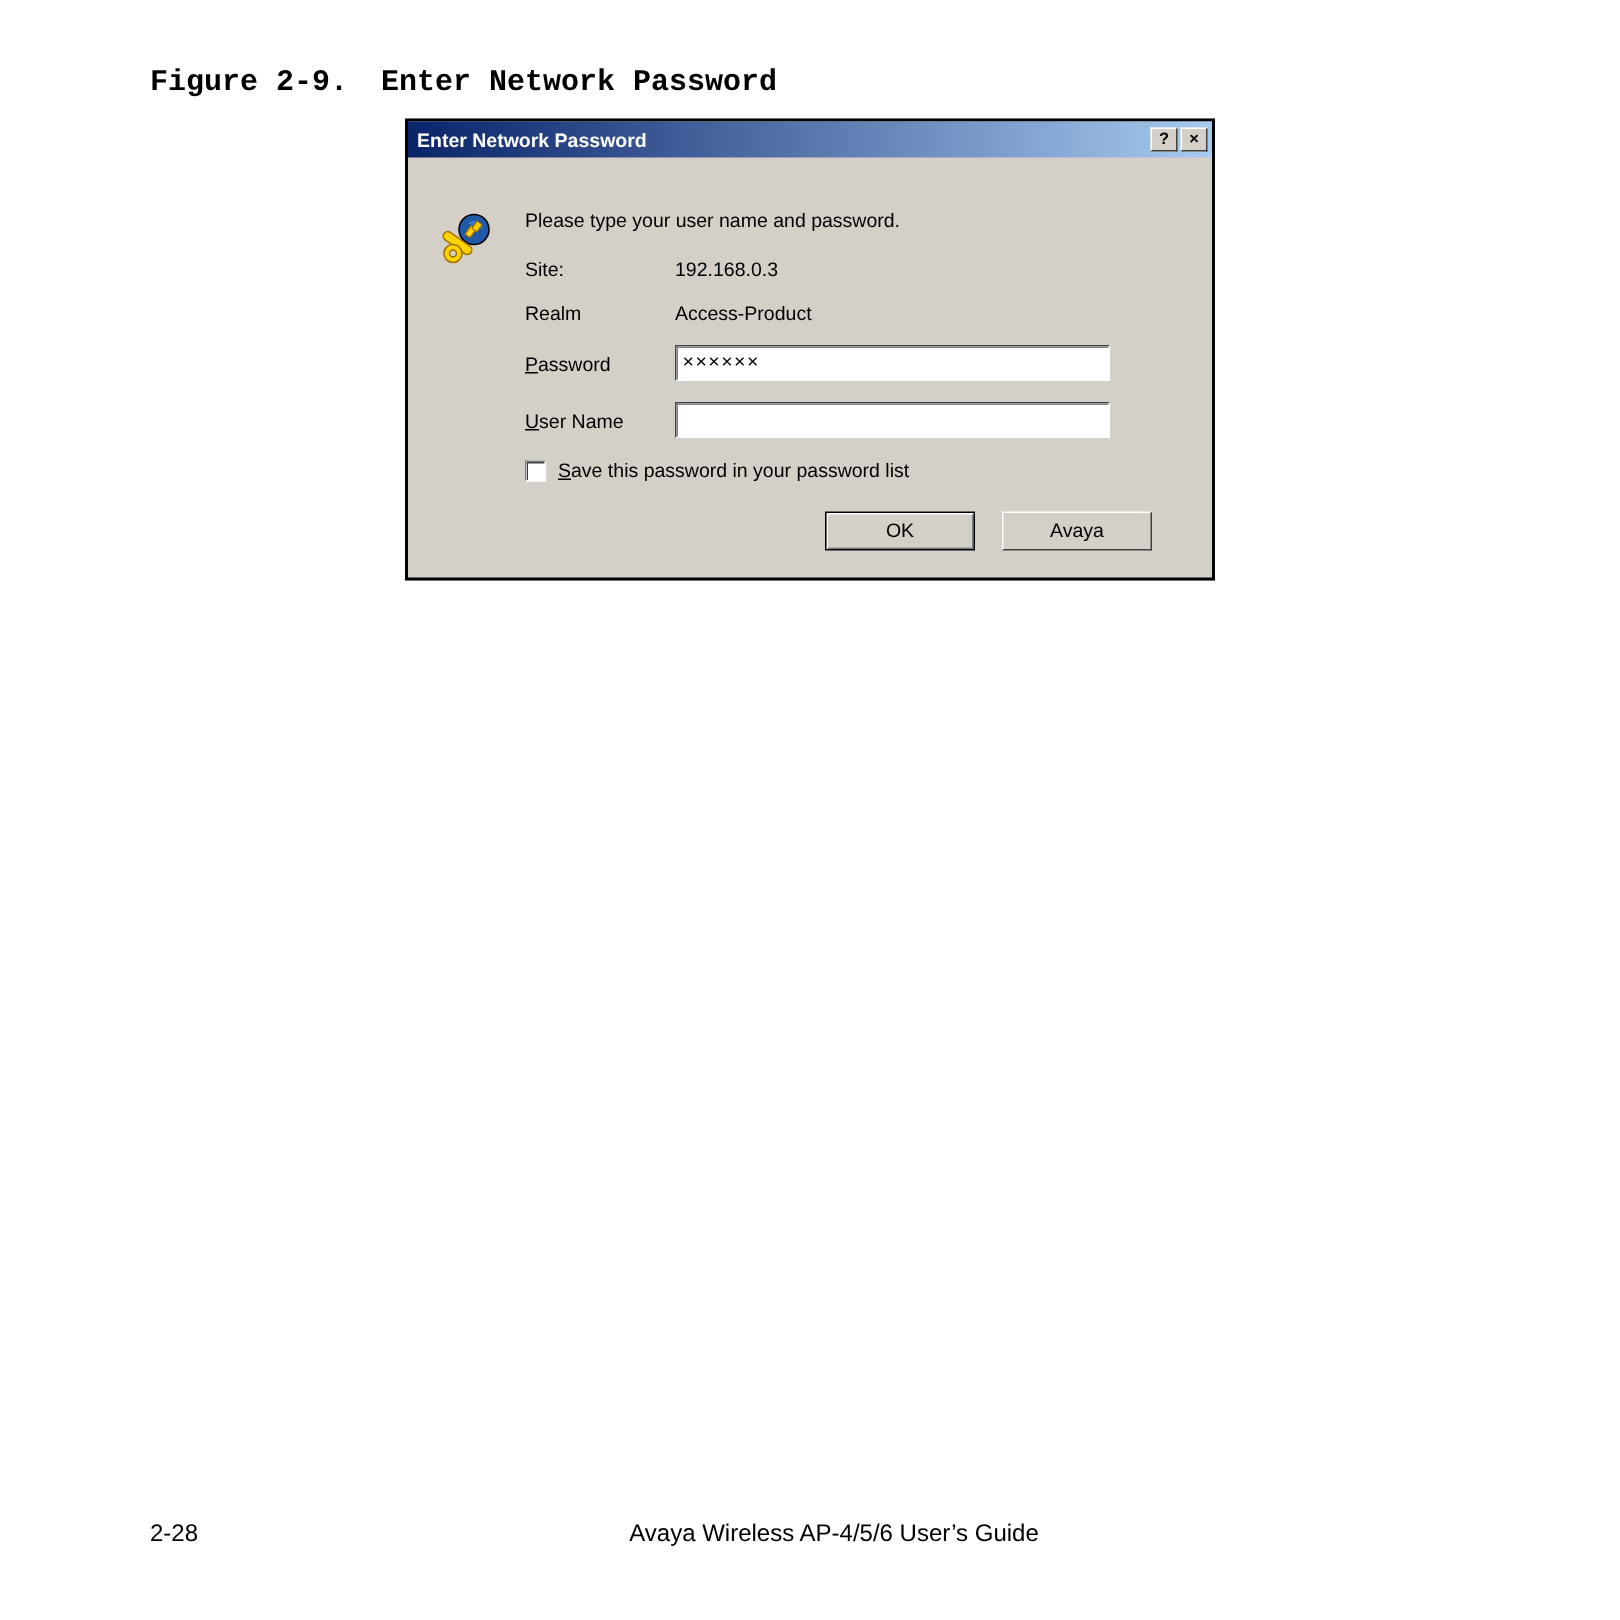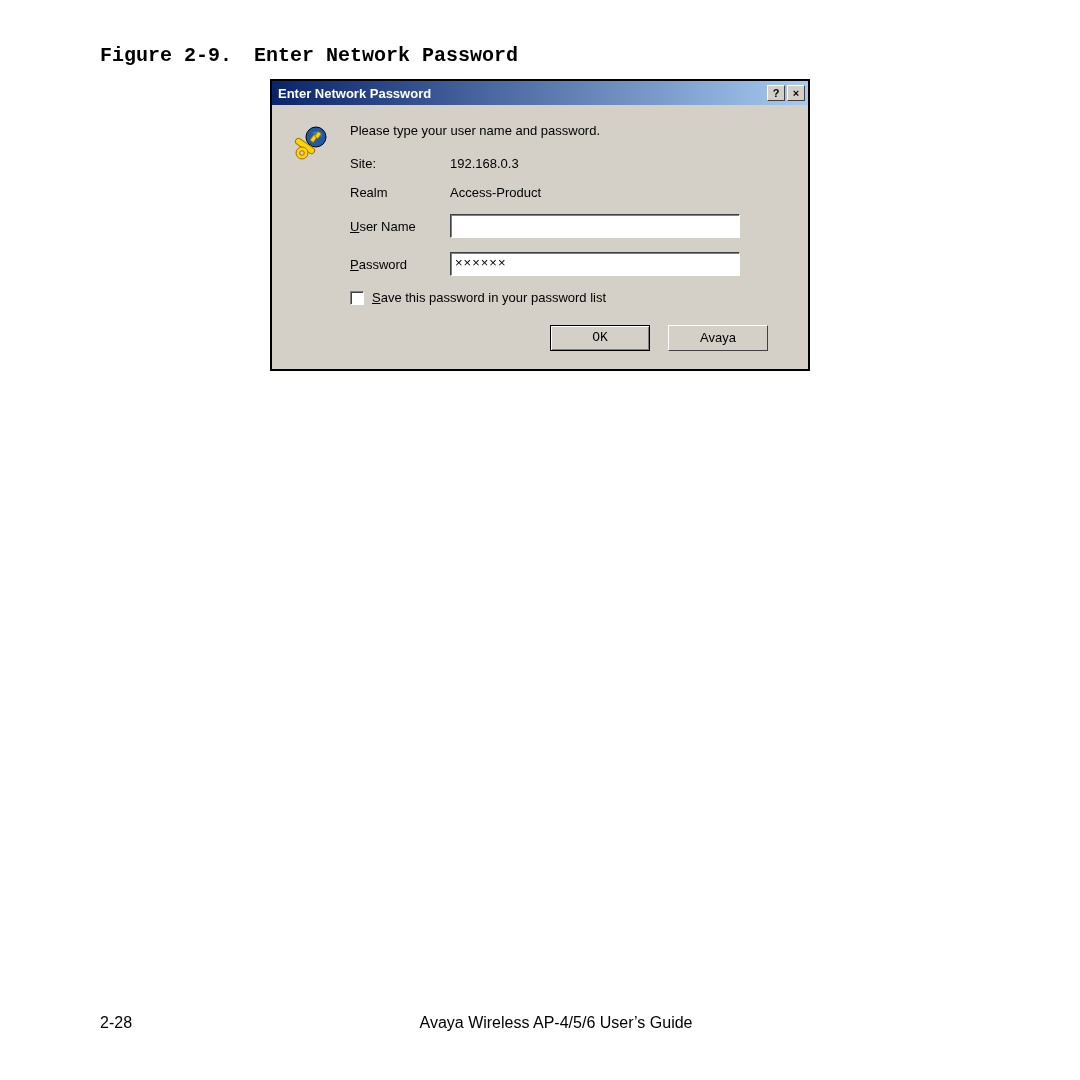--- a/index.html
+++ b/index.html
@@ -73,21 +73,21 @@
     border-bottom: 1px solid #404040;
     margin-left: 2px;
     color: #000;
     font-weight: bold;
     font-size: 11px;
     line-height: 14px;
     text-align: center;
     font-family: Arial, sans-serif;
   }
   .dialog-body {
-    padding: 18px 18px 18px 18px;
+    padding: 34px 18px 18px 18px;
   }
   .body-row {
     display: flex;
   }
   .icon-cell {
     width: 60px;
     padding-top: 0;
   }
   .key-icon svg { display: block; }
   .fields {
@@ -152,21 +152,20 @@
     border-right: 1px solid #404040;
     border-bottom: 1px solid #404040;
     font-family: Tahoma, Arial, sans-serif;
     font-size: 13px;
     text-align: center;
     line-height: 24px;
   }
   .win-btn.default {
     border: 1px solid #000;
     box-shadow: inset 1px 1px 0 #fff, inset -1px -1px 0 #808080;
-    font-family: Liberation Mono, monospace;
   }
   .footer {
     position: absolute;
     bottom: 48px;
     left: 100px;
     right: 100px;
     display: flex;
     font-family: Arial, Helvetica, sans-serif;
     font-size: 16px;
   }
@@ -211,27 +210,27 @@
               <div class="field-label">Site:</div>
               <div class="field-value">192.168.0.3</div>
             </div>
 
             <div class="field-row">
               <div class="field-label">Realm</div>
               <div class="field-value">Access-Product</div>
             </div>
 
             <div class="field-row">
+              <div class="field-label"><span class="underline-letter">P</span><span>assword</span></div>
+              <div class="text-input">××××××</div>
+            </div>
+
+            <div class="field-row">
               <div class="field-label"><span class="underline-letter">U</span><span>ser Name</span></div>
               <div class="text-input"></div>
-            </div>
-
-            <div class="field-row">
-              <div class="field-label"><span class="underline-letter">P</span><span>assword</span></div>
-              <div class="text-input">××××××</div>
             </div>
 
             <div class="check-row">
               <div class="checkbox"></div>
               <div><span class="underline-letter">S</span><span>ave this password in your password list</span></div>
             </div>
 
             <div class="btn-row">
               <div class="win-btn default">OK</div>
               <div class="win-btn">Avaya</div>

